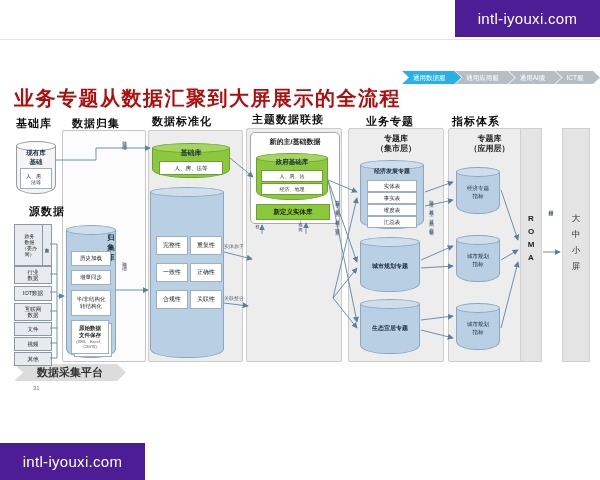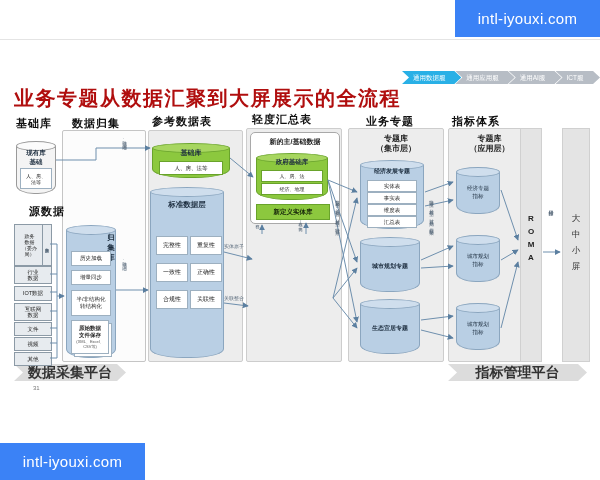--- a/index.html
+++ b/index.html
@@ -4,21 +4,21 @@
 <style>
   html,body{margin:0;padding:0;}
   body{width:600px;height:480px;background:#fff;font-family:"Liberation Sans","DejaVu Sans",sans-serif;color:#222;}
   #stage{position:relative;width:600px;height:480px;overflow:hidden;background:#fff;}
   .abs{position:absolute;box-sizing:border-box;}
   .serif{font-family:"Liberation Serif","DejaVu Serif",serif;}
   .ml{white-space:pre-line;}
   .vtext{writing-mode:vertical-rl;text-orientation:upright;color:#5a6b7c;}
   .center{display:flex;align-items:center;justify-content:center;text-align:center;}
 
-  .wm{background:#3b82f6;color:#fff;font-size:15px;letter-spacing:.3px;z-index:60;}
+  .wm{background:#4c1d95;color:#fff;font-size:15px;letter-spacing:.3px;z-index:60;}
   .topline{background:#e4e4e4;z-index:1;}
 
   .tabs{display:flex;z-index:5;}
   .tab{height:13px;line-height:13px;padding:0 11px;color:#fff;font-size:6.5px;margin-left:-6px;
        clip-path:polygon(0 0,calc(100% - 7px) 0,100% 50%,calc(100% - 7px) 100%,0 100%,7px 50%);}
   .tab.active{background:#29b0e6;}
   .tab.idle{background:#b7bdc5;}
 
   .page-title{color:#b00e0e;font-size:20px;font-weight:bold;letter-spacing:1.5px;z-index:5;}
   .colhead{font-weight:bold;font-size:11px;color:#111;z-index:5;letter-spacing:1px;}
@@ -41,21 +41,21 @@
   .gbox{position:absolute;background:#e7ebef;border:1px solid #8c9aa6;display:flex;align-items:center;
         justify-content:center;text-align:center;color:#222;font-size:5.5px;z-index:10;}
   .greenbox{position:absolute;background:#8cc83e;border:1px solid #69a32b;display:flex;align-items:center;
         justify-content:center;font-weight:bold;color:#15240a;z-index:11;}
   .roundbox{position:absolute;background:#fff;border:1px solid #a9a9a9;border-radius:5px;z-index:9;}
 
   .flowlabel{position:absolute;font-size:5px;color:#5a6b7c;z-index:40;}
   .pbar{position:absolute;top:364px;height:17px;background:#dcdcdc;z-index:5;
         clip-path:polygon(0 0,calc(100% - 9px) 0,100% 50%,calc(100% - 9px) 100%,0 100%,9px 50%);
         display:flex;align-items:center;justify-content:center;
-        font-family:"Liberation Serif","DejaVu Serif",serif;font-weight:bold;font-size:14px;color:#333;}
+        font-family:"Liberation Serif","DejaVu Serif",serif;font-weight:bold;font-size:11px;color:#333;}
   svg.wires{position:absolute;left:0;top:0;z-index:30;pointer-events:none;}
 </style>
 </head>
 <body>
 
 <div id="stage">
 
   <div class="abs wm center" style="left:455px;top:0;width:145px;height:37px;">intl-iyouxi.com</div>
   <div class="abs wm center" style="left:0;top:443px;width:145px;height:37px;">intl-iyouxi.com</div>
   <div class="abs topline" style="left:0;top:39px;width:600px;height:1px;"></div>
@@ -64,22 +64,22 @@
     <div class="tab active">通用数据服务</div>
     <div class="tab idle">通用应用服务</div>
     <div class="tab idle">通用AI服务</div>
     <div class="tab idle">ICT服务</div>
   </div>
 
   <div class="abs page-title serif" style="left:14px;top:85px;">业务专题从数据汇聚到大屏展示的全流程</div>
 
   <div class="abs colhead serif" style="left:16px;top:116px;">基础库</div>
   <div class="abs colhead serif" style="left:72px;top:116px;">数据归集</div>
-  <div class="abs colhead serif" style="left:152px;top:114px;">参考数据表</div>
-  <div class="abs colhead serif" style="left:252px;top:112px;">轻度汇总表</div>
+  <div class="abs colhead serif" style="left:152px;top:114px;">数据标准化</div>
+  <div class="abs colhead serif" style="left:252px;top:112px;">主题数据联接</div>
   <div class="abs colhead serif" style="left:366px;top:114px;">业务专题</div>
   <div class="abs colhead serif" style="left:452px;top:114px;">指标体系</div>
 
   <div class="abs panel white" style="left:62px;top:130px;width:84px;height:232px;"></div>
   <div class="abs panel" style="left:148px;top:130px;width:95px;height:232px;"></div>
   <div class="abs panel" style="left:246px;top:128px;width:96px;height:234px;"></div>
   <div class="abs panel" style="left:348px;top:128px;width:96px;height:234px;"></div>
   <div class="abs panel" style="left:448px;top:128px;width:83px;height:234px;"></div>
   <div class="abs strip" style="left:520px;top:128px;width:22px;height:234px;"></div>
   <div class="abs strip" style="left:562px;top:128px;width:28px;height:234px;"></div>
@@ -120,21 +120,20 @@
       <span class="ml" style="font-size:4px;color:#555;">(XML、Excel、
 CSV等)</span>
     </div>
   </div>
 
   <div class="cyl green" style="left:152px;top:148px;width:78px;height:30px;">
     <div class="cyl-label" style="font-size:7px;padding-top:0;">基础库</div>
     <div class="wbox" style="left:6px;right:6px;top:13px;height:12px;font-size:5.5px;border-color:#69a32b;">人、房、法等</div>
   </div>
   <div class="cyl blue" style="left:150px;top:192px;width:74px;height:166px;">
-    <div class="cyl-label" style="font-size:7.5px;padding-top:8px;">标准数据层</div>
     <div class="wbox" style="left:5px;top:44px;width:30px;height:17px;font-size:6px;">完整性</div>
     <div class="wbox" style="left:39px;top:44px;width:30px;height:17px;font-size:6px;">重复性</div>
     <div class="wbox" style="left:5px;top:71px;width:30px;height:17px;font-size:6px;">一致性</div>
     <div class="wbox" style="left:39px;top:71px;width:30px;height:17px;font-size:6px;">正确性</div>
     <div class="wbox" style="left:5px;top:98px;width:30px;height:17px;font-size:6px;">合规性</div>
     <div class="wbox" style="left:39px;top:98px;width:30px;height:17px;font-size:6px;">关联性</div>
   </div>
 
   <div class="roundbox" style="left:250px;top:132px;width:88px;height:90px;">
     <div class="abs" style="left:0;right:0;top:4px;text-align:center;font-size:7px;font-weight:bold;">新的主/基础数据</div>
@@ -191,21 +190,20 @@
 屏</div>
 
   <div class="flowlabel vtext" style="left:122px;top:137px;height:38px;font-size:4.5px;">抽取、治理等</div>
   <div class="flowlabel vtext" style="left:122px;top:258px;height:38px;font-size:4.5px;">抽取、治理</div>
   <div class="flowlabel" style="left:224px;top:243px;font-size:5px;">实体原子</div>
   <div class="flowlabel" style="left:224px;top:295px;font-size:5px;">关联整合</div>
   <div class="flowlabel vtext" style="left:335px;top:196px;height:162px;font-size:4.5px;letter-spacing:1px;">数据聚合、关联整合、分析模型、统计算法</div>
   <div class="flowlabel vtext" style="left:429px;top:196px;height:162px;font-size:4.5px;letter-spacing:1px;">统计维度、分析模型、计算规则、指标结果</div>
 
   <div class="pbar" style="left:14px;width:112px;">数据采集平台</div>
-  <div class="pbar" style="left:448px;width:139px;">指标管理平台</div>
   <div class="abs" style="left:33px;top:385px;font-size:6px;color:#777;z-index:5;">31</div>
 
   <svg class="wires" width="600" height="480" viewBox="0 0 600 480">
     <defs>
       <marker id="arr" viewBox="0 0 8 8" refX="7" refY="4" markerWidth="6" markerHeight="6" orient="auto">
         <path d="M0,0 L8,4 L0,8 z" fill="#5b7fa0"></path>
       </marker>
     </defs>
     <g stroke="#6e8fad" stroke-width="1" fill="none">
       <path d="M56,160 L96,160 L96,148 L150,148" marker-end="url(#arr)"></path>

